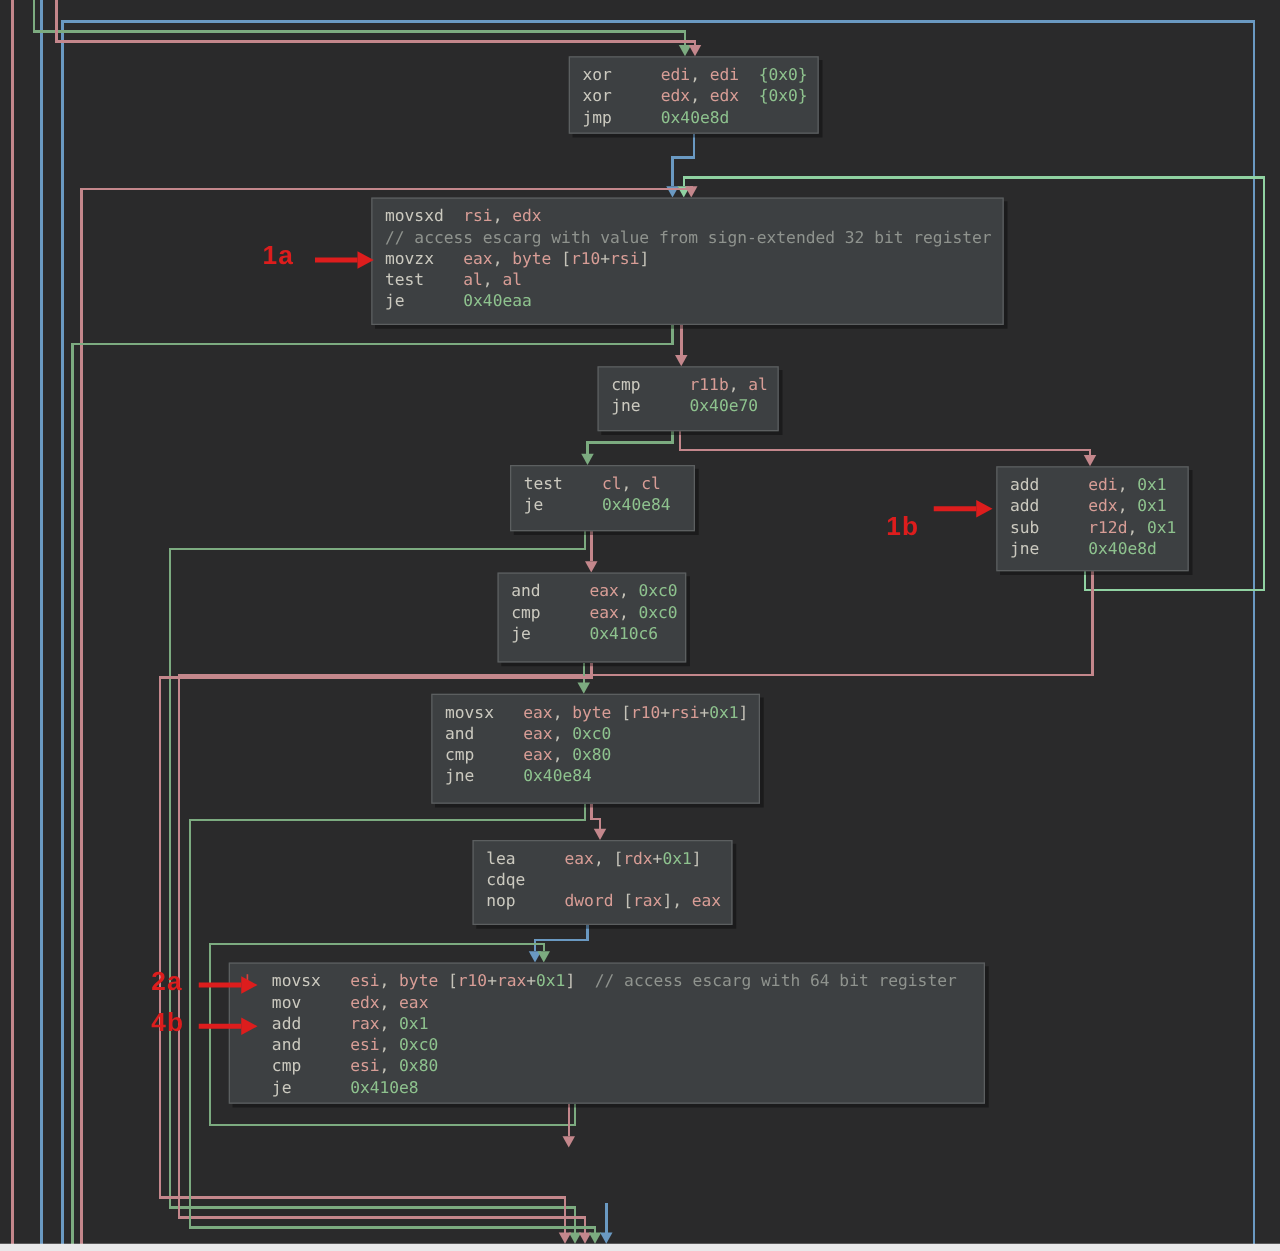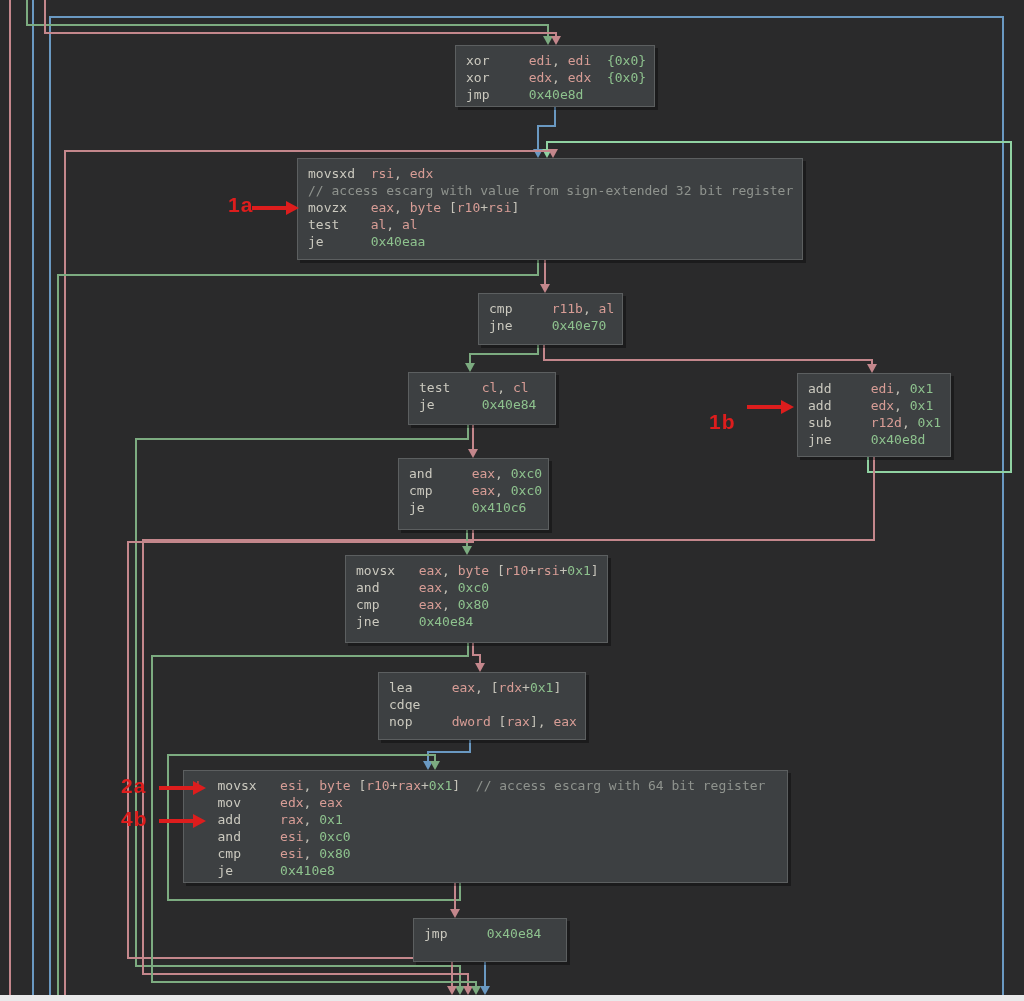--- a/index.html
+++ b/index.html
@@ -80,22 +80,21 @@
   <div id="bottom-strip" style="top: 995px; height: 6px; background: rgb(233, 233, 234);"></div>
 <div class="block" style="left: 455px; top: 45px; width: 200px; height: 62px; background: rgb(61, 64, 66); border-color: rgb(92, 95, 96);"><div class="iline"><span style="color: rgb(203, 201, 191);">xor</span><span style="color: rgb(196, 194, 184);">     </span><span style="color: rgb(216, 157, 150);">edi</span><span style="color: rgb(196, 194, 184);">, </span><span style="color: rgb(216, 157, 150);">edi</span><span style="color: rgb(196, 194, 184);">  </span><span style="color: rgb(142, 194, 142);">{0x0}</span></div><div class="iline"><span style="color: rgb(203, 201, 191);">xor</span><span style="color: rgb(196, 194, 184);">     </span><span style="color: rgb(216, 157, 150);">edx</span><span style="color: rgb(196, 194, 184);">, </span><span style="color: rgb(216, 157, 150);">edx</span><span style="color: rgb(196, 194, 184);">  </span><span style="color: rgb(142, 194, 142);">{0x0}</span></div><div class="iline"><span style="color: rgb(203, 201, 191);">jmp</span><span style="color: rgb(196, 194, 184);">     </span><span style="color: rgb(142, 194, 142);">0x40e8d</span></div></div>
     <div class="block" style="left: 297px; top: 158px; width: 506px; height: 102px; background: rgb(61, 64, 66); border-color: rgb(92, 95, 96);"><div class="iline"><span style="color: rgb(203, 201, 191);">movsxd</span><span style="color: rgb(196, 194, 184);">  </span><span style="color: rgb(216, 157, 150);">rsi</span><span style="color: rgb(196, 194, 184);">, </span><span style="color: rgb(216, 157, 150);">edx</span></div><div class="iline"><span style="color: rgb(143, 147, 142);">// access escarg with value from sign-extended 32 bit register</span></div><div class="iline"><span style="color: rgb(203, 201, 191);">movzx</span><span style="color: rgb(196, 194, 184);">   </span><span style="color: rgb(216, 157, 150);">eax</span><span style="color: rgb(196, 194, 184);">, </span><span style="color: rgb(216, 157, 150);">byte</span><span style="color: rgb(196, 194, 184);"> [</span><span style="color: rgb(216, 157, 150);">r10</span><span style="color: rgb(196, 194, 184);">+</span><span style="color: rgb(216, 157, 150);">rsi</span><span style="color: rgb(196, 194, 184);">]</span></div><div class="iline"><span style="color: rgb(203, 201, 191);">test</span><span style="color: rgb(196, 194, 184);">    </span><span style="color: rgb(216, 157, 150);">al</span><span style="color: rgb(196, 194, 184);">, </span><span style="color: rgb(216, 157, 150);">al</span></div><div class="iline"><span style="color: rgb(203, 201, 191);">je</span><span style="color: rgb(196, 194, 184);">      </span><span style="color: rgb(142, 194, 142);">0x40eaa</span></div></div>
     <div class="block" style="left: 478px; top: 293px; width: 145px; height: 52px; background: rgb(61, 64, 66); border-color: rgb(92, 95, 96);"><div class="iline"><span style="color: rgb(203, 201, 191);">cmp</span><span style="color: rgb(196, 194, 184);">     </span><span style="color: rgb(216, 157, 150);">r11b</span><span style="color: rgb(196, 194, 184);">, </span><span style="color: rgb(216, 157, 150);">al</span></div><div class="iline"><span style="color: rgb(203, 201, 191);">jne</span><span style="color: rgb(196, 194, 184);">     </span><span style="color: rgb(142, 194, 142);">0x40e70</span></div></div>
     <div class="block" style="left: 408px; top: 372px; width: 148px; height: 53px; background: rgb(61, 64, 66); border-color: rgb(92, 95, 96);"><div class="iline"><span style="color: rgb(203, 201, 191);">test</span><span style="color: rgb(196, 194, 184);">    </span><span style="color: rgb(216, 157, 150);">cl</span><span style="color: rgb(196, 194, 184);">, </span><span style="color: rgb(216, 157, 150);">cl</span></div><div class="iline"><span style="color: rgb(203, 201, 191);">je</span><span style="color: rgb(196, 194, 184);">      </span><span style="color: rgb(142, 194, 142);">0x40e84</span></div></div>
     <div class="block" style="left: 797px; top: 373px; width: 154px; height: 84px; background: rgb(61, 64, 66); border-color: rgb(92, 95, 96);"><div class="iline"><span style="color: rgb(203, 201, 191);">add</span><span style="color: rgb(196, 194, 184);">     </span><span style="color: rgb(216, 157, 150);">edi</span><span style="color: rgb(196, 194, 184);">, </span><span style="color: rgb(142, 194, 142);">0x1</span></div><div class="iline"><span style="color: rgb(203, 201, 191);">add</span><span style="color: rgb(196, 194, 184);">     </span><span style="color: rgb(216, 157, 150);">edx</span><span style="color: rgb(196, 194, 184);">, </span><span style="color: rgb(142, 194, 142);">0x1</span></div><div class="iline"><span style="color: rgb(203, 201, 191);">sub</span><span style="color: rgb(196, 194, 184);">     </span><span style="color: rgb(216, 157, 150);">r12d</span><span style="color: rgb(196, 194, 184);">, </span><span style="color: rgb(142, 194, 142);">0x1</span></div><div class="iline"><span style="color: rgb(203, 201, 191);">jne</span><span style="color: rgb(196, 194, 184);">     </span><span style="color: rgb(142, 194, 142);">0x40e8d</span></div></div>
     <div class="block" style="left: 398px; top: 458px; width: 151px; height: 72px; background: rgb(61, 64, 66); border-color: rgb(92, 95, 96);"><div class="iline"><span style="color: rgb(203, 201, 191);">and</span><span style="color: rgb(196, 194, 184);">     </span><span style="color: rgb(216, 157, 150);">eax</span><span style="color: rgb(196, 194, 184);">, </span><span style="color: rgb(142, 194, 142);">0xc0</span></div><div class="iline"><span style="color: rgb(203, 201, 191);">cmp</span><span style="color: rgb(196, 194, 184);">     </span><span style="color: rgb(216, 157, 150);">eax</span><span style="color: rgb(196, 194, 184);">, </span><span style="color: rgb(142, 194, 142);">0xc0</span></div><div class="iline"><span style="color: rgb(203, 201, 191);">je</span><span style="color: rgb(196, 194, 184);">      </span><span style="color: rgb(142, 194, 142);">0x410c6</span></div></div>
     <div class="block" style="left: 345px; top: 555px; width: 263px; height: 88px; background: rgb(61, 64, 66); border-color: rgb(92, 95, 96);"><div class="iline"><span style="color: rgb(203, 201, 191);">movsx</span><span style="color: rgb(196, 194, 184);">   </span><span style="color: rgb(216, 157, 150);">eax</span><span style="color: rgb(196, 194, 184);">, </span><span style="color: rgb(216, 157, 150);">byte</span><span style="color: rgb(196, 194, 184);"> [</span><span style="color: rgb(216, 157, 150);">r10</span><span style="color: rgb(196, 194, 184);">+</span><span style="color: rgb(216, 157, 150);">rsi</span><span style="color: rgb(196, 194, 184);">+</span><span style="color: rgb(142, 194, 142);">0x1</span><span style="color: rgb(196, 194, 184);">]</span></div><div class="iline"><span style="color: rgb(203, 201, 191);">and</span><span style="color: rgb(196, 194, 184);">     </span><span style="color: rgb(216, 157, 150);">eax</span><span style="color: rgb(196, 194, 184);">, </span><span style="color: rgb(142, 194, 142);">0xc0</span></div><div class="iline"><span style="color: rgb(203, 201, 191);">cmp</span><span style="color: rgb(196, 194, 184);">     </span><span style="color: rgb(216, 157, 150);">eax</span><span style="color: rgb(196, 194, 184);">, </span><span style="color: rgb(142, 194, 142);">0x80</span></div><div class="iline"><span style="color: rgb(203, 201, 191);">jne</span><span style="color: rgb(196, 194, 184);">     </span><span style="color: rgb(142, 194, 142);">0x40e84</span></div></div>
     <div class="block" style="left: 378px; top: 672px; width: 208px; height: 68px; background: rgb(61, 64, 66); border-color: rgb(92, 95, 96);"><div class="iline"><span style="color: rgb(203, 201, 191);">lea</span><span style="color: rgb(196, 194, 184);">     </span><span style="color: rgb(216, 157, 150);">eax</span><span style="color: rgb(196, 194, 184);">, [</span><span style="color: rgb(216, 157, 150);">rdx</span><span style="color: rgb(196, 194, 184);">+</span><span style="color: rgb(142, 194, 142);">0x1</span><span style="color: rgb(196, 194, 184);">]</span></div><div class="iline"><span style="color: rgb(203, 201, 191);">cdqe</span></div><div class="iline"><span style="color: rgb(203, 201, 191);">nop</span><span style="color: rgb(196, 194, 184);">     </span><span style="color: rgb(216, 157, 150);">dword</span><span style="color: rgb(196, 194, 184);"> [</span><span style="color: rgb(216, 157, 150);">rax</span><span style="color: rgb(196, 194, 184);">], </span><span style="color: rgb(216, 157, 150);">eax</span></div></div>
     <div class="block" style="left: 183px; top: 770px; width: 605px; height: 113px; background: rgb(61, 64, 66); border-color: rgb(92, 95, 96);"><div class="iline"><span style="color: rgb(211, 65, 60);">!</span><span style="color: rgb(196, 194, 184);">  </span><span style="color: rgb(203, 201, 191);">movsx</span><span style="color: rgb(196, 194, 184);">   </span><span style="color: rgb(216, 157, 150);">esi</span><span style="color: rgb(196, 194, 184);">, </span><span style="color: rgb(216, 157, 150);">byte</span><span style="color: rgb(196, 194, 184);"> [</span><span style="color: rgb(216, 157, 150);">r10</span><span style="color: rgb(196, 194, 184);">+</span><span style="color: rgb(216, 157, 150);">rax</span><span style="color: rgb(196, 194, 184);">+</span><span style="color: rgb(142, 194, 142);">0x1</span><span style="color: rgb(196, 194, 184);">]  </span><span style="color: rgb(143, 147, 142);">// access escarg with 64 bit register</span></div><div class="iline"><span style="color: rgb(196, 194, 184);">   </span><span style="color: rgb(203, 201, 191);">mov</span><span style="color: rgb(196, 194, 184);">     </span><span style="color: rgb(216, 157, 150);">edx</span><span style="color: rgb(196, 194, 184);">, </span><span style="color: rgb(216, 157, 150);">eax</span></div><div class="iline"><span style="color: rgb(196, 194, 184);">   </span><span style="color: rgb(203, 201, 191);">add</span><span style="color: rgb(196, 194, 184);">     </span><span style="color: rgb(216, 157, 150);">rax</span><span style="color: rgb(196, 194, 184);">, </span><span style="color: rgb(142, 194, 142);">0x1</span></div><div class="iline"><span style="color: rgb(196, 194, 184);">   </span><span style="color: rgb(203, 201, 191);">and</span><span style="color: rgb(196, 194, 184);">     </span><span style="color: rgb(216, 157, 150);">esi</span><span style="color: rgb(196, 194, 184);">, </span><span style="color: rgb(142, 194, 142);">0xc0</span></div><div class="iline"><span style="color: rgb(196, 194, 184);">   </span><span style="color: rgb(203, 201, 191);">cmp</span><span style="color: rgb(196, 194, 184);">     </span><span style="color: rgb(216, 157, 150);">esi</span><span style="color: rgb(196, 194, 184);">, </span><span style="color: rgb(142, 194, 142);">0x80</span></div><div class="iline"><span style="color: rgb(196, 194, 184);">   </span><span style="color: rgb(203, 201, 191);">je</span><span style="color: rgb(196, 194, 184);">      </span><span style="color: rgb(142, 194, 142);">0x410e8</span></div></div>
-    <div class="block" style="left: 413px; top: 918px; width: 154px; height: 44px; background: rgb(61, 64, 66); border-color: rgb(92, 95, 96);"><div class="iline"><span style="color: rgb(203, 201, 191);">jmp</span><span style="color: rgb(196, 194, 184);">     </span><span style="color: rgb(142, 194, 142);">0x40e84</span></div></div>
-    <div class="ann-label" style="left: 228px; top: 193px; color: rgb(221, 29, 29);">1a</div>
+    <div class="ann-label" style="left: 210px; top: 193px; color: rgb(221, 29, 29);">1a</div>
     <div class="ann-shaft" style="left: 252px; top: 206px; width: 34px; background: rgb(221, 29, 29);"></div>
     <div class="ann-tip" style="left: 286px; top: 201px; border-left: 13px solid rgb(221, 29, 29);"></div>
     <div class="ann-label" style="left: 709px; top: 394px; color: rgb(221, 29, 29); margin-top: 16px;">1b</div>
     <div class="ann-shaft" style="left: 747px; top: 405px; width: 34px; background: rgb(221, 29, 29);"></div>
     <div class="ann-tip" style="left: 781px; top: 400px; border-left: 13px solid rgb(221, 29, 29);"></div>
     <div class="ann-label" style="left: 121px; top: 774px; color: rgb(221, 29, 29);">2a</div>
     <div class="ann-shaft" style="left: 159px; top: 786px; width: 34px; background: rgb(221, 29, 29);"></div>
     <div class="ann-tip" style="left: 193px; top: 781px; border-left: 13px solid rgb(221, 29, 29);"></div>
     <div class="ann-label" style="left: 121px; top: 807px; color: rgb(221, 29, 29);">4b</div>
     <div class="ann-shaft" style="left: 159px; top: 819px; width: 34px; background: rgb(221, 29, 29);"></div>

